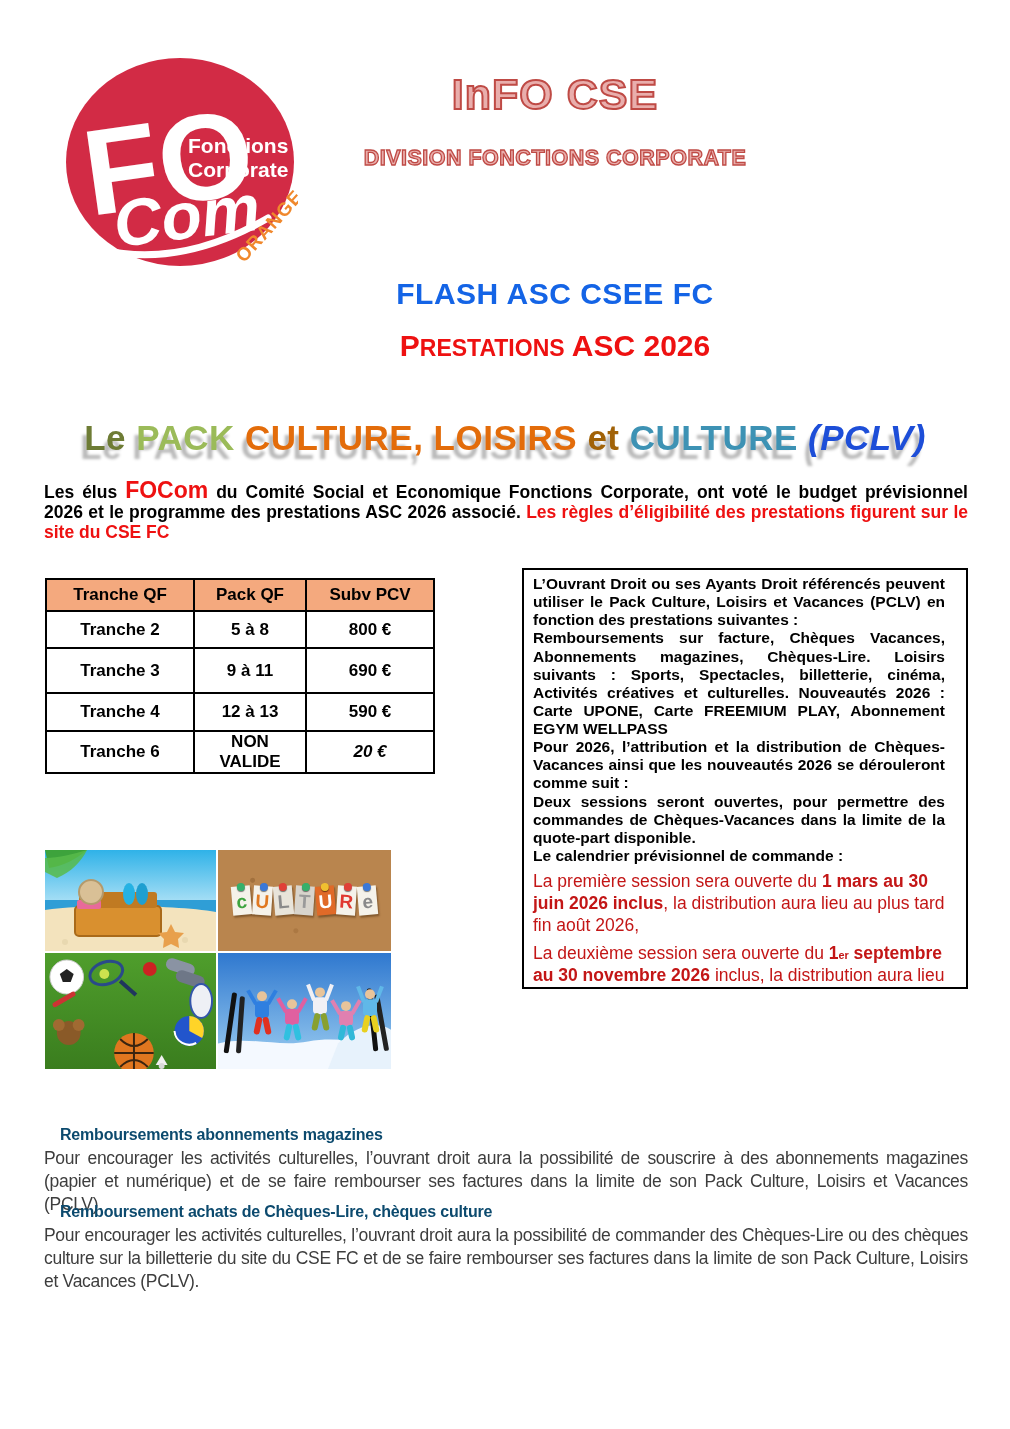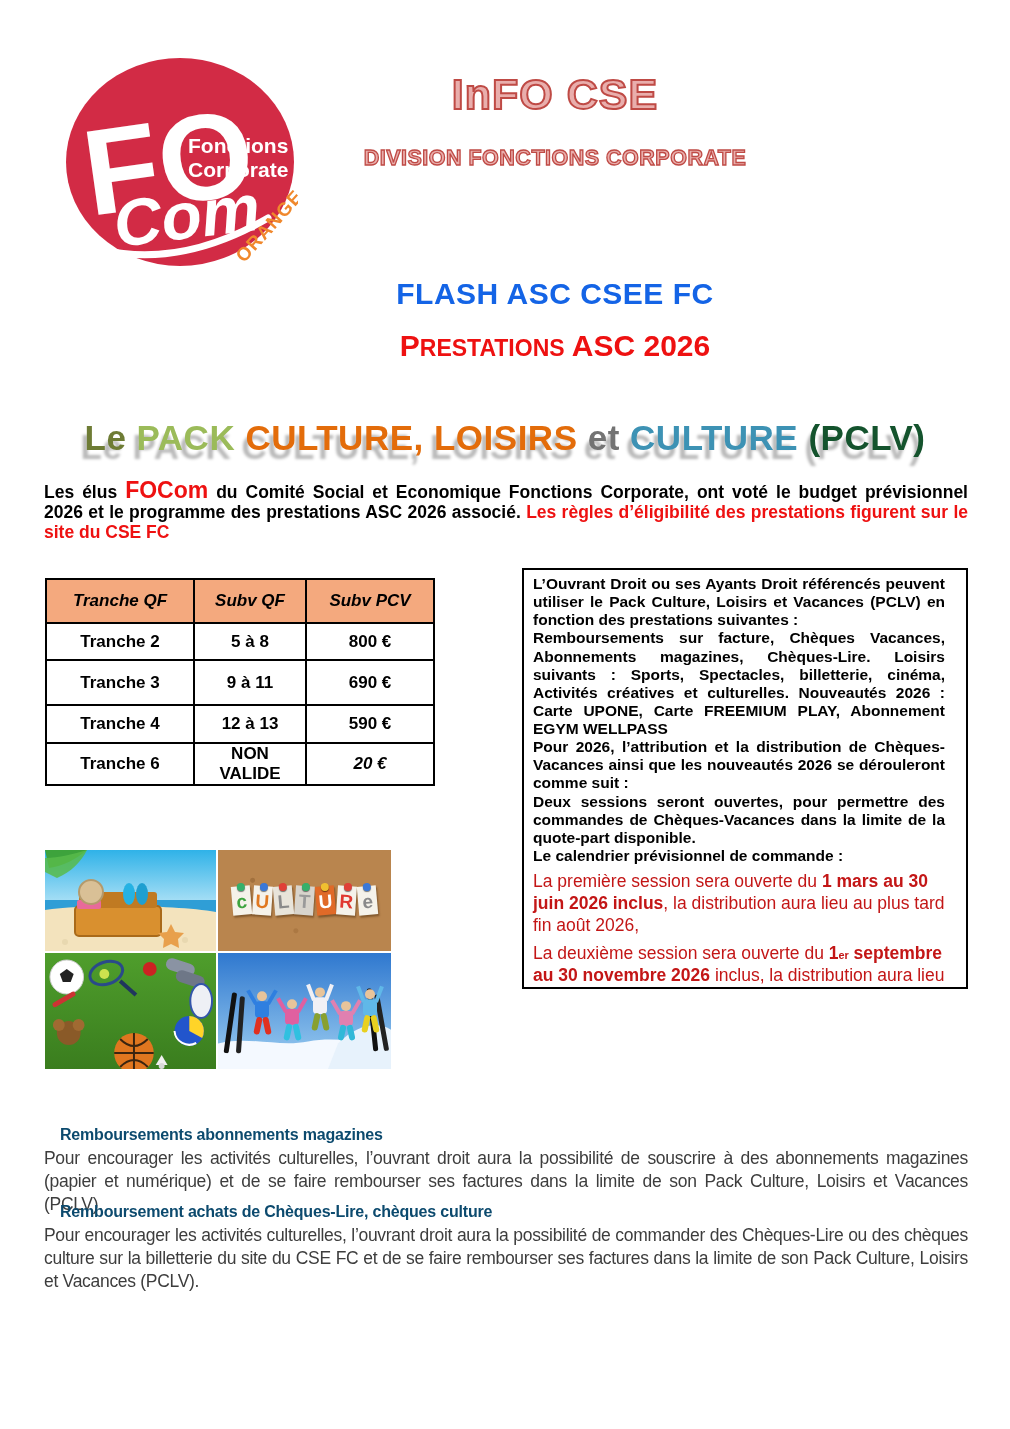--- a/index.html
+++ b/index.html
@@ -50,21 +50,21 @@
   .intro .b { font-weight:bold; }
   .intro .focom { color:var(--intro-red); font-weight:bold; font-size:23px; line-height:1; }
   .intro .red { color:var(--intro-red); }
 
   
   .qf-table { position:absolute; top:578px; left:45px; border-collapse:collapse; }
   .qf-table th, .qf-table td {
     border:2px solid #000; font-weight:bold; font-size:17px; text-align:center;
     padding:0 8px; color:#000;
   }
-  .qf-table th { background:var(--th-bg); height:44px;font-style:italic; }
+  .qf-table th { background:var(--th-bg); height:32px; }
   .qf-table col:nth-child(1){ width:148px; } .qf-table col:nth-child(2){ width:112px; } .qf-table col:nth-child(3){ width:128px; }
   .qf-table tbody tr:nth-child(1) td{ height:37px; }
   .qf-table tbody tr:nth-child(2) td{ height:45px;margin-top:8px; }
   .qf-table tbody tr:nth-child(3) td{ height:38px; }
   .qf-table tbody tr:nth-child(4) td{ height:41px; }
   .qf-table tbody tr:nth-child(5) td{ height:29px; }
   .qf-table tbody tr:nth-child(6) td{ height:33px; }
   .qf-table td.i { font-style:italic; }
 
   
@@ -139,34 +139,34 @@
       <text x="166" y="196" font-size="19" font-weight="bold" fill="#f0882c" letter-spacing="1" transform="rotate(-48 186 186)">ORANGE</text>
     </svg>
   </div>
 
   <div class="mast-title">InFO CSE</div>
   <div class="mast-sub">DIVISION FONCTIONS CORPORATE</div>
 
   <div class="flash-title">FLASH ASC CSEE FC</div>
   <div class="prest-title"><span>P</span><span class="smallcaps">RESTATIONS</span><span> ASC 2026</span></div>
 
-  <div class="pclv-title" id="pclv-title"><span style="color: rgb(110, 124, 53);">Le </span><span style="color: rgb(155, 187, 89);">PACK </span><span style="color: rgb(227, 108, 10);">CULTURE, LOISIRS </span><span style="color: #737373;">et </span><span style="color: rgb(61, 146, 180);">CULTURE </span><span style="color: #14532d;">(PCLV)</span></div>
+  <div class="pclv-title" id="pclv-title"><span style="color: rgb(110, 124, 53);">Le </span><span style="color: rgb(155, 187, 89);">PACK </span><span style="color: rgb(227, 108, 10);">CULTURE, LOISIRS </span><span style="color: #a16207;">et </span><span style="color: rgb(61, 146, 180);">CULTURE </span><span style="color: #1d4ed8; font-style: italic;">(PCLV)</span></div>
 
   <p class="intro" id="intro"><span class="b">Les élus </span><span class="focom">FOCom</span><span class="b"> du Comité Social et Economique Fonctions Corporate, ont voté le budget prévisionnel 2026 et le programme des prestations ASC 2026 associé. </span><span class="b red">Les règles d’éligibilité des prestations figurent sur le site du CSE FC</span></p>
 
   <table class="qf-table">
     <colgroup>
         <col>
         <col>
         <col>
       </colgroup>
     <thead>
         <tr id="qf-head">
           <th>Tranche QF</th>
-          <th>Subv QF</th>
+          <th>Pack QF</th>
           <th>Subv PCV</th>
         </tr>
       </thead>
     <tbody id="qf-body">
         <tr>
           <td>Tranche 2</td>
           <td>5 à 8</td>
           <td>800 €</td>
         </tr>
         <tr>

